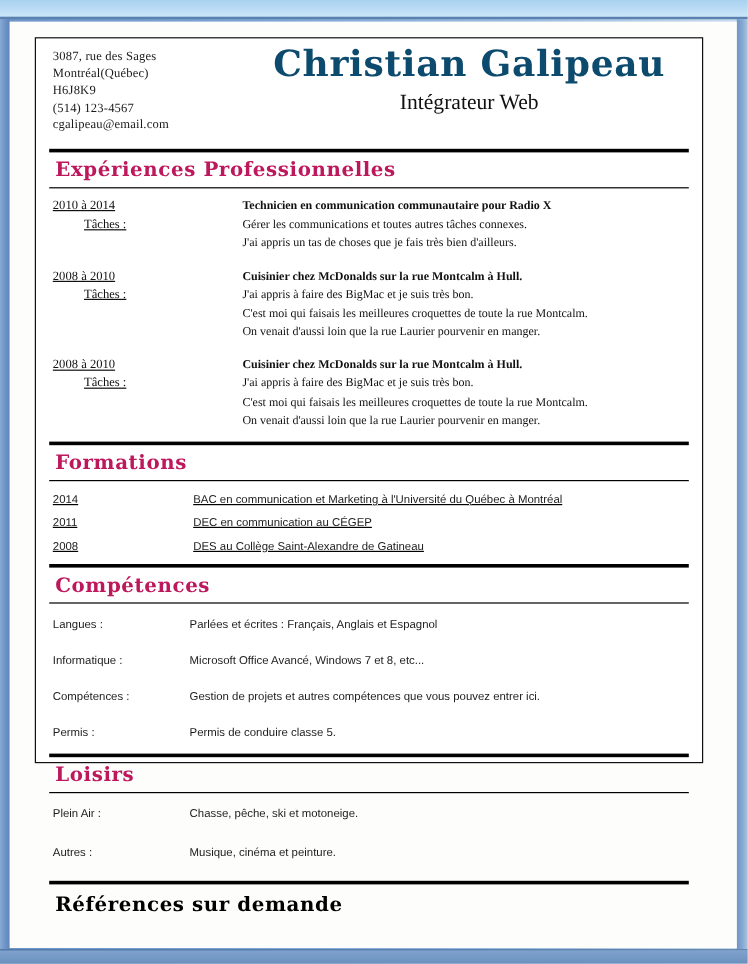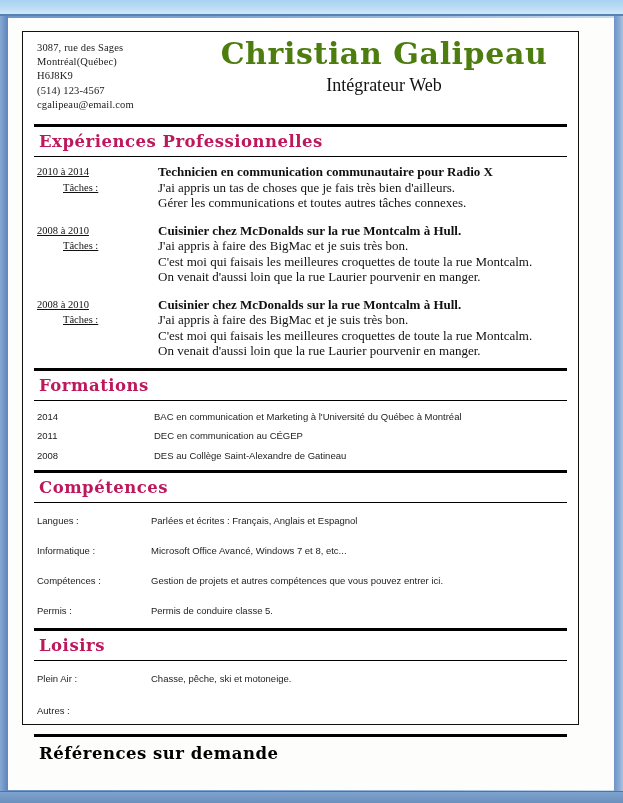--- a/index.html
+++ b/index.html
@@ -58,24 +58,24 @@
     left: 8px;
     top: 18px;
     width: 606px;
     height: 772px;
     background: #fdfdfb;
   }
 
   
   #doc {
     position: absolute;
-    left: 14px;
+    left: 21px;
     top: 13px;
     width: 557px;
-    height: 694px;
+    height: 605px;
     border: 1.5px solid #111111;
     box-sizing: border-box;
     background: #ffffff;
   }
 
   
   .header {
     position: relative;
     height: 92px;
   }
@@ -97,21 +97,21 @@
     right: 8px;
     top: 4px;
     text-align: center;
   }
   .fullname {
     font-family: "DejaVu Serif", "Liberation Serif", serif;
     font-weight: bold;
     font-size: 30px;
     line-height: 36px;
     letter-spacing: 0.6px;
-    color: #4d7c0f;
+    color: #0c4a6e;
     white-space: nowrap;
   }
   .jobtitle {
     font-family: "Liberation Serif", serif;
     font-weight: normal;
     font-size: 18px;
     line-height: 26px;
     color: #111111;
     white-space: nowrap;
   }
@@ -157,32 +157,33 @@
     box-sizing: border-box;
     text-decoration: underline;
   }
   .exp-years { white-space: nowrap; }
   .exp-taches {
     padding-left: 26px;
     white-space: nowrap;
   }
   .exp-right {
     flex: 1 1 auto;
-    font-size: 13px;
+    font-size: 10px;
     line-height: 15.5px;
     color: #111111;
+    margin-left: 37px;
   }
   .exp-role {
     font-weight: bold;
     white-space: nowrap;
   }
   .exp-task { white-space: nowrap; }
 
   
-  .rows-tight { padding: 9px 0 7px 0; }
+  .rows-tight { padding: 9px 0 7px 0; text-decoration: underline; }
   .rows-loose { padding: 11px 0 10px 0; }
   .rows-loose2 { padding: 11px 0 12px 0; }
 
   .row {
     display: flex;
     font-family: "Liberation Sans", sans-serif;
     font-size: 9.5px;
     line-height: 14px;
     color: #1c1c1c;
   }
@@ -251,22 +252,22 @@
 
         <div class="exp-list">
 
           <div class="exp">
             <div class="exp-left">
               <div class="exp-years">2010 à 2014</div>
               <div class="exp-taches">Tâches :</div>
             </div>
             <div class="exp-right">
               <div class="exp-role">Technicien en communication communautaire pour Radio X</div>
+              <div class="exp-task">Gérer les communications et toutes autres tâches connexes.</div>
               <div class="exp-task">J'ai appris un tas de choses que je fais très  bien d'ailleurs.</div>
-              <div class="exp-task">Gérer les communications et toutes autres tâches connexes.</div>
             </div>
           </div>
 
           <div class="exp">
             <div class="exp-left">
               <div class="exp-years">2008 à 2010</div>
               <div class="exp-taches">Tâches :</div>
             </div>
             <div class="exp-right">
               <div class="exp-role">Cuisinier chez McDonalds sur la rue Montcalm à Hull.</div>
@@ -343,20 +344,21 @@
         <div class="sec-title">Loisirs</div>
         <div class="rule-thin"></div>
 
         <div class="rows-loose2">
           <div class="row">
             <div class="row-left">Plein Air :</div>
             <div class="row-right">Chasse, pêche, ski et motoneige.</div>
           </div>
           <div class="row">
             <div class="row-left">Autres :</div>
+            <div class="row-right">Musique, cinéma et peinture.</div>
           </div>
         </div>
       </div>
 
       <div class="section">
         <div class="rule-thick"></div>
         <div class="refs-title">Références sur demande</div>
       </div>
 
     </div>

